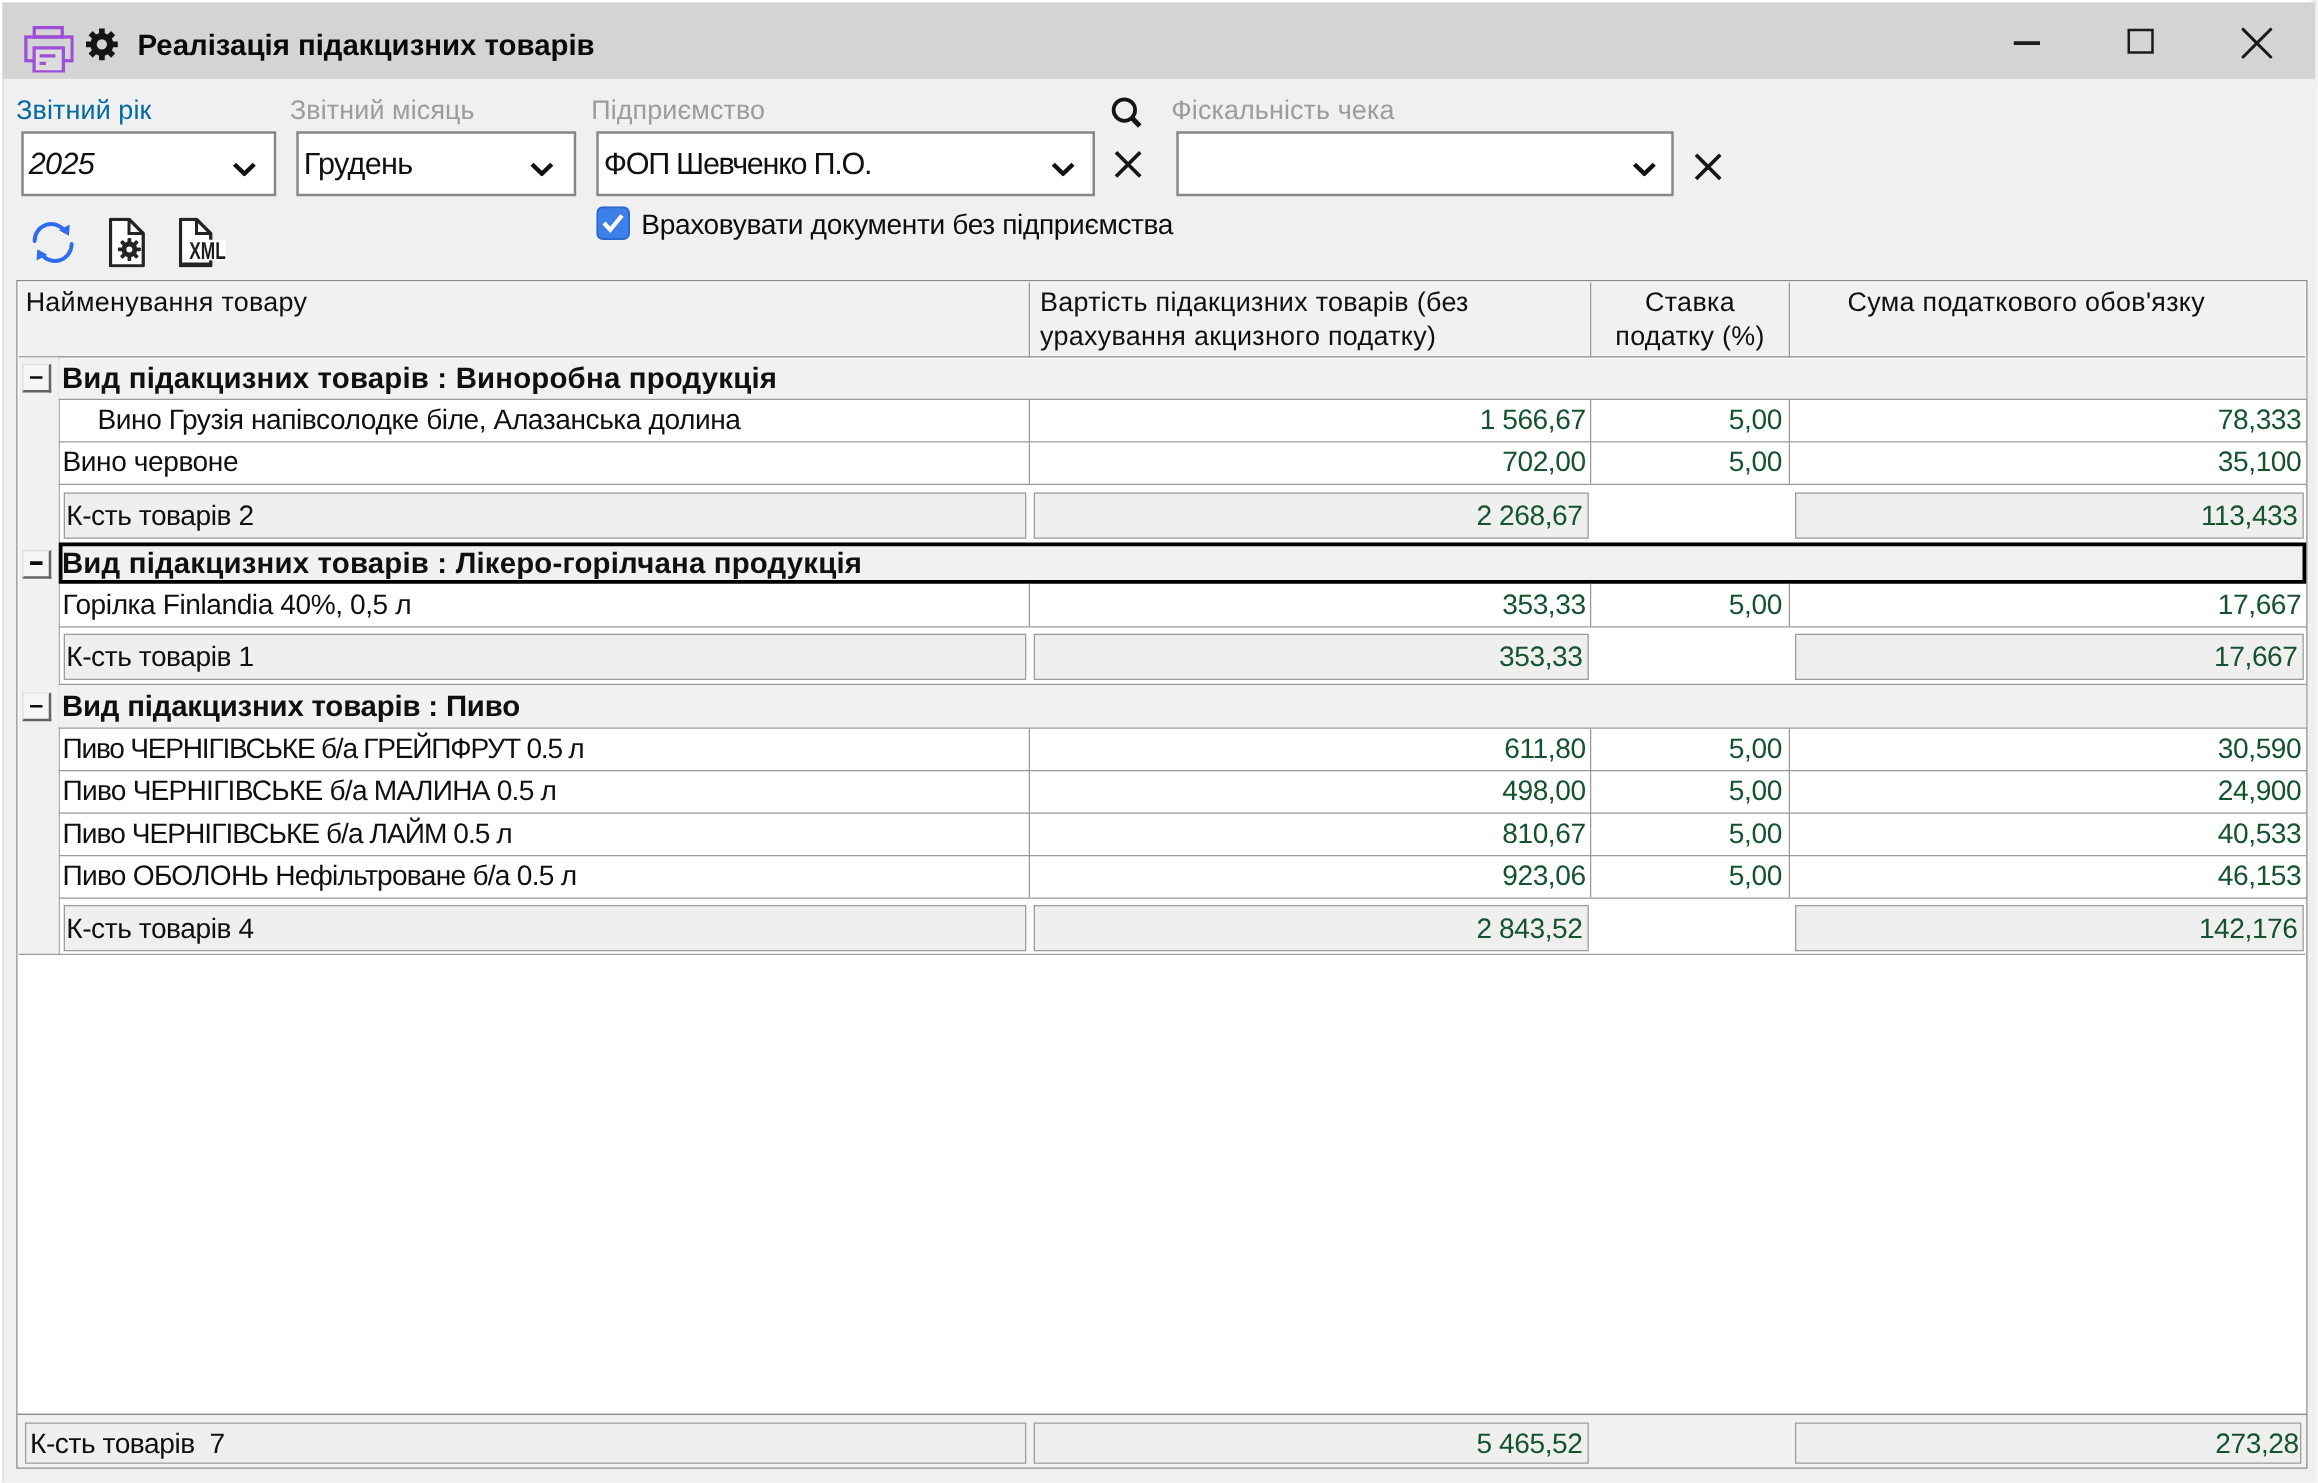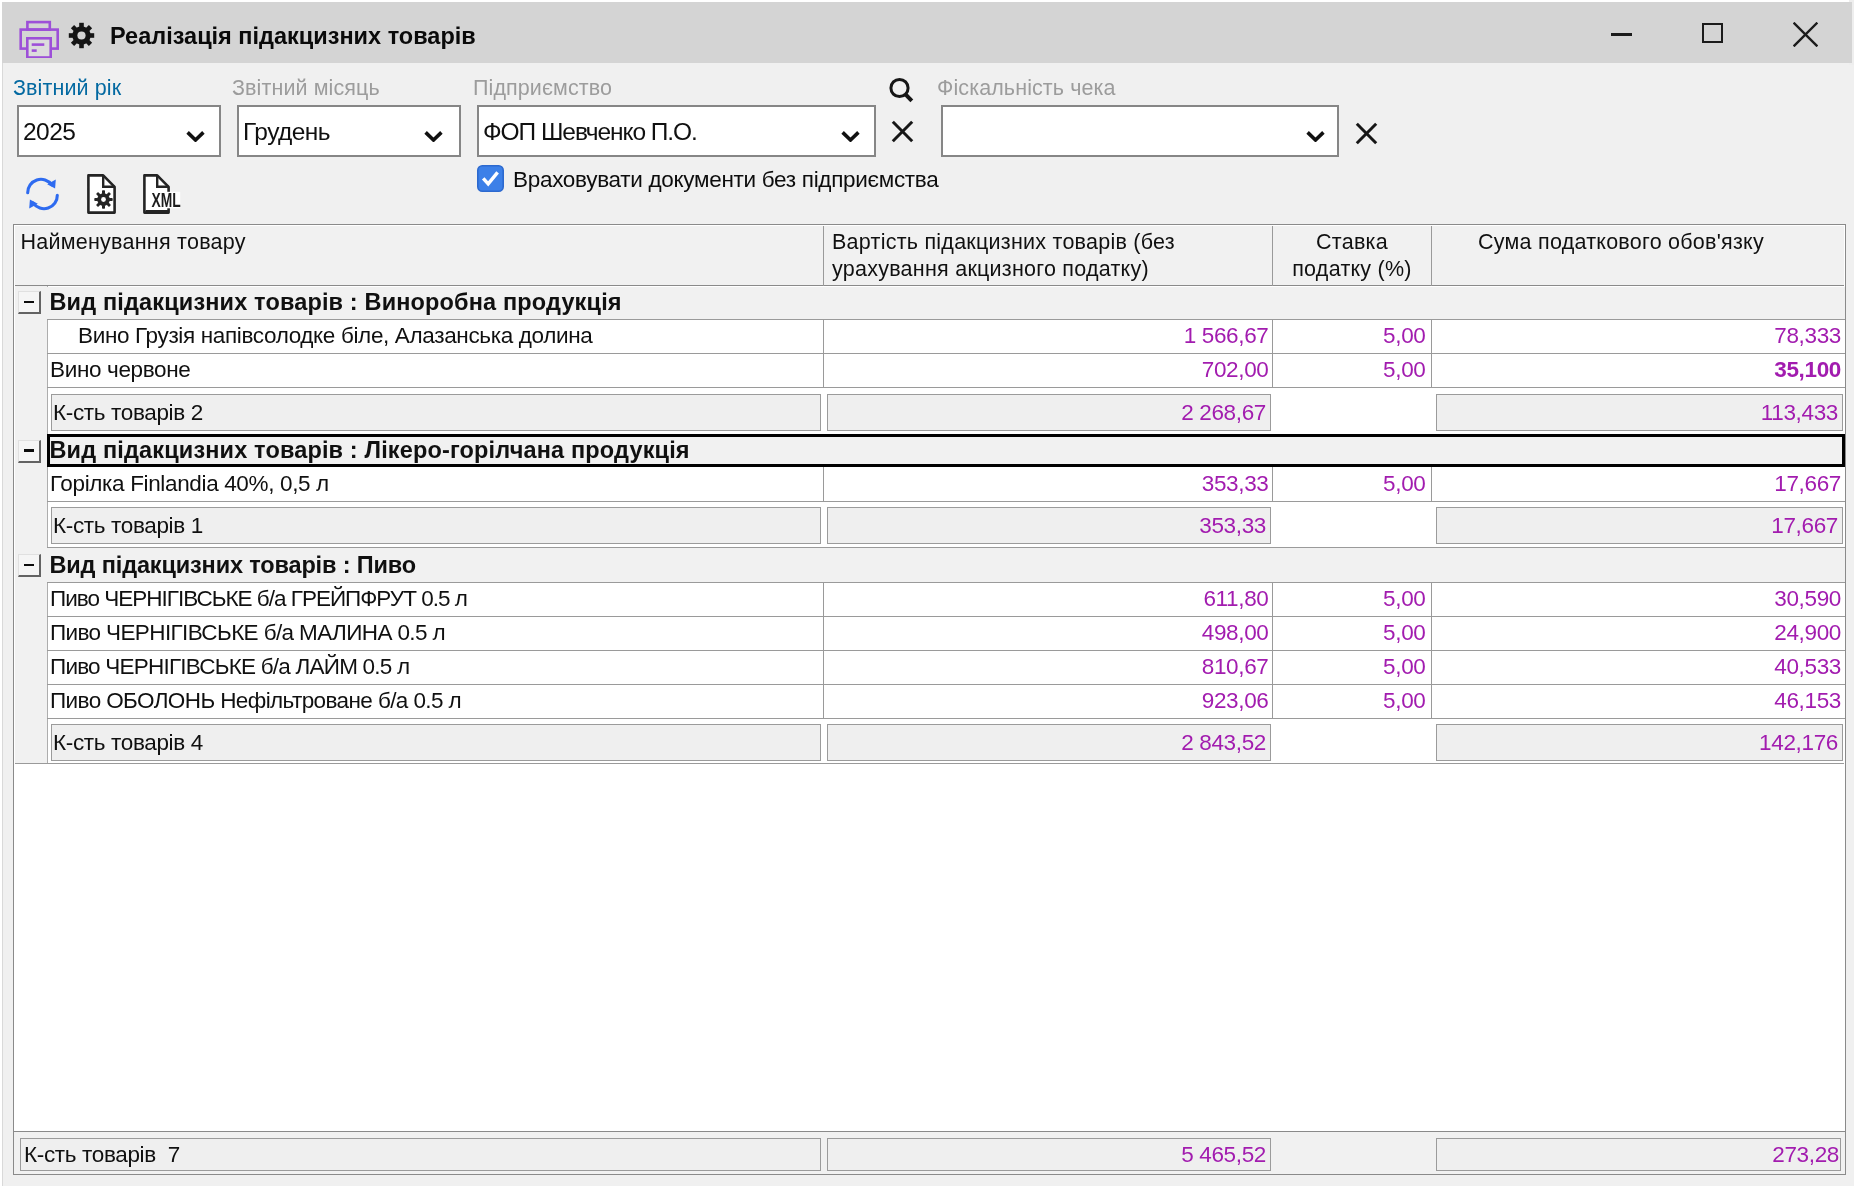--- a/index.html
+++ b/index.html
@@ -1,20 +1,20 @@
 <!DOCTYPE html>
 <html><head>
 <meta charset="utf-8">
 <style>
   html,body{margin:0;padding:0;}
   body{width:1854px;height:1186px;position:relative;background:#f0f0f0;
        font-family:"Liberation Sans", sans-serif;overflow:hidden;}
   .abs{position:absolute;}
   .t{position:absolute;white-space:nowrap;color:#101010;}
-  .rt{position:absolute;white-space:nowrap;color:#a21caf;text-align:right;}
+  .rt{position:absolute;white-space:nowrap;color:#14532d;text-align:right;}
   .gline{position:absolute;background:#9a9a9a;}
   .combo{background:#ffffff;border:2px solid #868686;box-sizing:border-box;}
   .sbox{position:absolute;background:#efefef;border:1.5px solid #9b9b9b;box-sizing:border-box;}
   .minus{position:absolute;width:23px;height:23px;background:#f5f5f5;box-sizing:border-box;
          border-top:1px solid #e0e0e0;border-left:1px solid #e0e0e0;
          border-right:2.5px solid #636363;border-bottom:2.5px solid #636363;}
   .minus::after{content:"";position:absolute;left:5.6px;top:8.6px;width:10px;height:2.6px;background:#0c0c0c;}
 </style>
 </head>
 <body>
@@ -67,21 +67,21 @@
 
 <div class="t" style="left:13px;top:76px;font-size:21.5px;letter-spacing:0.1px;color:#0369a1;">Звітний рік</div>
 <div class="t" style="left:232px;top:76px;font-size:21.5px;letter-spacing:0.1px;color:#9c9c9c;">Звітний місяць</div>
 <div class="t" style="left:473px;top:76px;font-size:21.5px;letter-spacing:0.1px;color:#9c9c9c;">Підприємство</div>
 <div class="t" style="left:937px;top:76px;font-size:21.5px;letter-spacing:0.1px;color:#9c9c9c;">Фіскальність чека</div>
 
 <div class="abs combo" style="left:17px;top:105px;width:204px;height:52px;"></div>
 <div class="abs combo" style="left:237px;top:105px;width:224px;height:52px;"></div>
 <div class="abs combo" style="left:477px;top:105px;width:399px;height:52px;"></div>
 <div class="abs combo" style="left:941px;top:105px;width:398px;height:52px;"></div>
-<div class="t" style="left:23px;top:117.5px;font-size:24.5px;letter-spacing:-0.55px;">2025</div>
+<div class="t" style="left:23px;top:117.5px;font-size:24.5px;letter-spacing:-0.55px;font-style:italic;">2025</div>
 <div class="t" style="left:243px;top:117.5px;font-size:24.5px;letter-spacing:-0.55px;">Грудень</div>
 <div class="t" style="left:483px;top:117.5px;font-size:24.5px;letter-spacing:-1.05px;">ФОП Шевченко П.О.</div>
 <div class="abs chev" style="left:186px;top:128px;"><svg width="19" height="11" viewBox="0 0 19 11">
       <path d="M 1.6,1.4 L 9.5,9 L 17.4,1.4" fill="none" stroke="#111" stroke-width="3.6"></path>
     </svg></div>
 <div class="abs chev" style="left:424px;top:128px;"><svg width="19" height="11" viewBox="0 0 19 11">
       <path d="M 1.6,1.4 L 9.5,9 L 17.4,1.4" fill="none" stroke="#111" stroke-width="3.6"></path>
     </svg></div>
 <div class="abs chev" style="left:841px;top:128px;"><svg width="19" height="11" viewBox="0 0 19 11">
       <path d="M 1.6,1.4 L 9.5,9 L 17.4,1.4" fill="none" stroke="#111" stroke-width="3.6"></path>
@@ -180,21 +180,21 @@
 <div class="gline" style="left:823px;top:319px;width:1.4px;height:68px;"></div>
 <div class="gline" style="left:1272px;top:319px;width:1.4px;height:68px;"></div>
 <div class="gline" style="left:1430.5px;top:319px;width:1.4px;height:68px;"></div>
 <div class="t" style="left:50px;top:319px;height:34px;line-height:34px;font-size:22.5px;letter-spacing:-0.35px;margin-left:28px;">Вино Грузія напівсолодке біле, Алазанська долина</div>
 <div class="rt" style="right:585.5px;top:319px;height:34px;line-height:34px;font-size:22.5px;letter-spacing:-0.35px;">1 566,67</div>
 <div class="rt" style="right:428.5px;top:319px;height:34px;line-height:34px;font-size:22.5px;letter-spacing:-0.35px;">5,00</div>
 <div class="rt" style="right:13px;top:319px;height:34px;line-height:34px;font-size:22.5px;letter-spacing:-0.35px;">78,333</div>
 <div class="t" style="left:50px;top:353px;height:34px;line-height:34px;font-size:22.5px;letter-spacing:-0.35px;">Вино червоне</div>
 <div class="rt" style="right:585.5px;top:353px;height:34px;line-height:34px;font-size:22.5px;letter-spacing:-0.35px;">702,00</div>
 <div class="rt" style="right:428.5px;top:353px;height:34px;line-height:34px;font-size:22.5px;letter-spacing:-0.35px;">5,00</div>
-<div class="rt" style="right:13px;top:353px;height:34px;line-height:34px;font-size:22.5px;letter-spacing:-0.35px;font-weight:bold;">35,100</div>
+<div class="rt" style="right:13px;top:353px;height:34px;line-height:34px;font-size:22.5px;letter-spacing:-0.35px;">35,100</div>
 
 <div class="sbox" style="left:51px;top:393.5px;width:769.5px;height:37px;"></div>
 <div class="sbox" style="left:826.5px;top:393.5px;width:444.5px;height:37px;"></div>
 <div class="sbox" style="left:1435.5px;top:393.5px;width:407px;height:37px;"></div>
 <div class="t" style="left:53px;top:393.5px;height:37px;line-height:37px;font-size:22.5px;letter-spacing:-0.35px;">К-сть товарів 2</div>
 <div class="rt" style="right:588px;top:393.5px;height:37px;line-height:37px;font-size:22.5px;letter-spacing:-0.35px;">2 268,67</div>
 <div class="rt" style="right:16px;top:393.5px;height:37px;line-height:37px;font-size:22.5px;letter-spacing:-0.35px;">113,433</div>
 
 <div class="abs" style="left:47px;top:434px;width:1798px;height:32.5px;background:#f1f1f1;border:3px solid #000;box-sizing:border-box;"></div>
 <div class="t" style="left:49.5px;top:436px;height:29px;line-height:29px;font-size:23.5px;letter-spacing:0.15px;font-weight:bold;">Вид підакцизних товарів : Лікеро-горілчана продукція</div>

